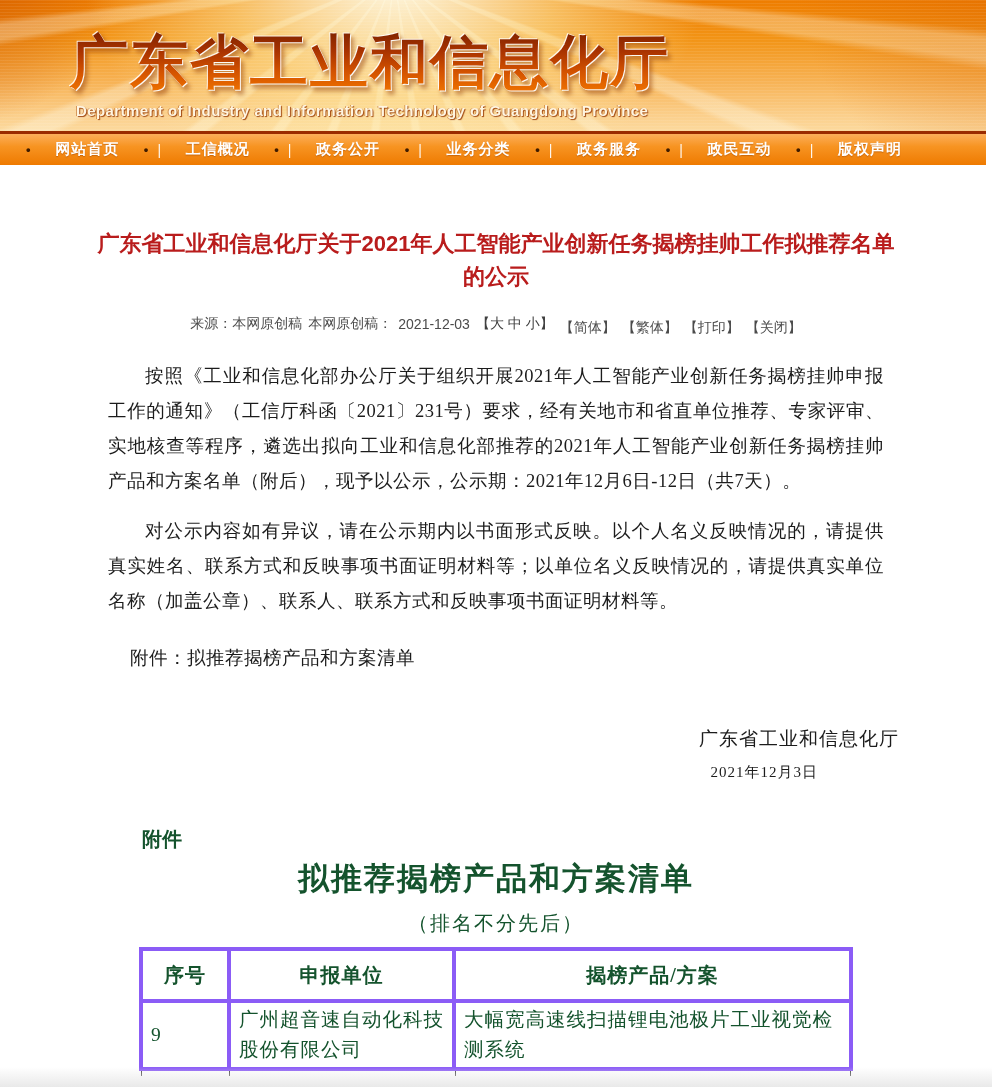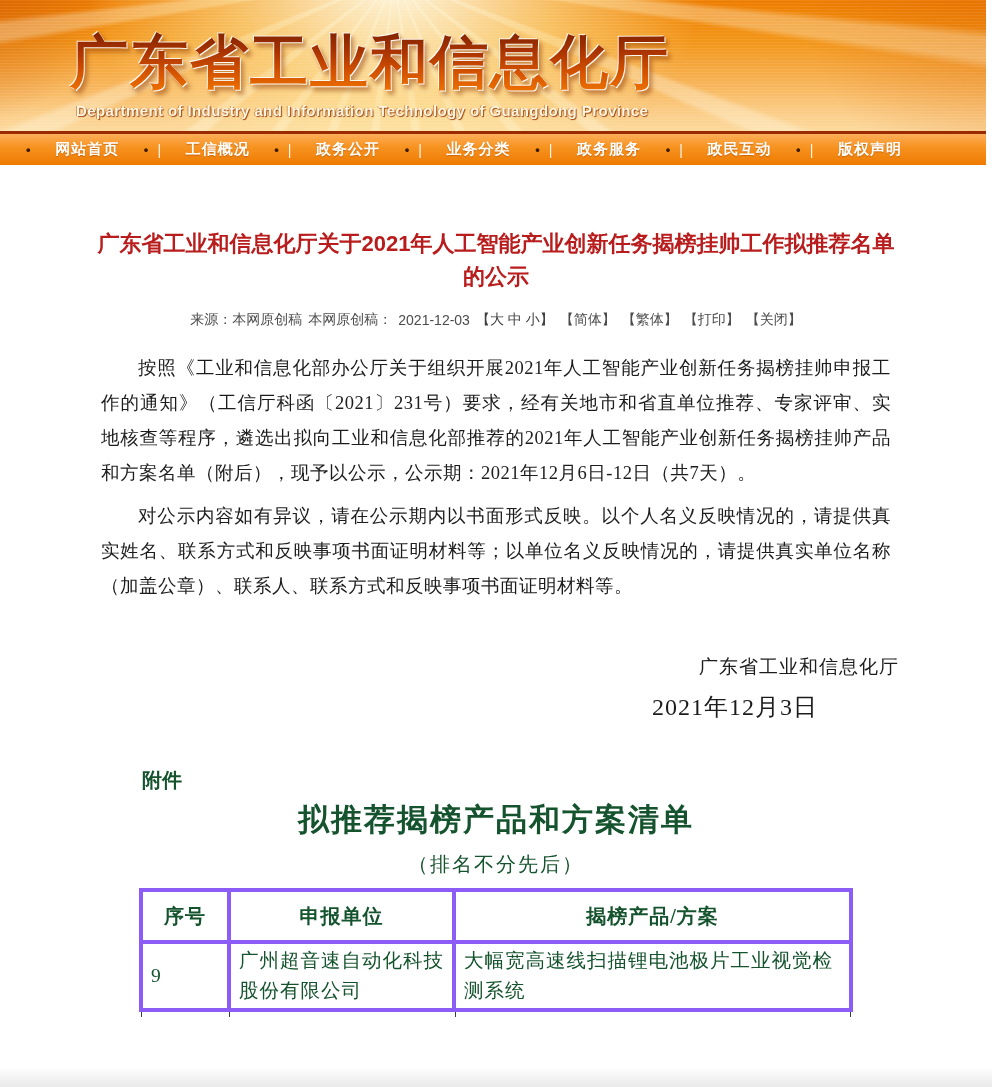--- a/index.html
+++ b/index.html
@@ -55,32 +55,32 @@
   .article{width:806px;margin:0 auto;color:#1c1c1c;}
   .article-title{
     margin:62px 0 0;font-size:22px;line-height:33px;font-weight:bold;
     text-align:center;color:#b91c1c;
   }
   .meta{
     margin-top:18px;display:flex;justify-content:center;align-items:center;gap:6px;
     font-size:14px;color:#4b4b4b;
   }
   .meta .tool{color:#404040;cursor:pointer;}
-  .meta .action{color:#4b4b4b;cursor:pointer;}
+  .meta .action{color:#4b4b4b;cursor:pointer;margin-top:8px;}
   .body-text{font-family:"Liberation Serif","DejaVu Serif",serif;}
   .para{
     font-size:18.5px;line-height:35px;text-indent:2em;letter-spacing:.5px;
-    margin:8px;text-align:justify;
+    margin:15px;text-align:justify;
   }
   .para.first{margin-top:22px;}
   .para.second{margin-top:3px;}
   .attach-line{margin-top:22px;font-size:18.5px;line-height:35px;text-indent:2em;letter-spacing:.5px;}
   .attach-link{color:#1c1c1c;text-decoration:none;cursor:pointer;}
   .sig-agency{margin-top:50px;text-align:right;font-size:19px;letter-spacing:1px;}
-  .sig-date{margin-top:11px;text-align:right;padding-right:81px;font-size:24px;letter-spacing:1px;}
+  .sig-date{margin-top:11px;text-align:right;padding-right:81px;font-size:15px;letter-spacing:1px;}
   
   .appendix{font-family:"Liberation Serif","DejaVu Serif",serif;color:#14532d;}
   .appendix-label{
     margin:44px 0 0 142px;font-size:20px;font-weight:bold;
     font-family:"Liberation Sans","DejaVu Sans",sans-serif;
   }
   .appendix-title{margin-top:4px;text-align:center;font-size:31px;font-weight:bold;letter-spacing:2px;line-height:44px;}
   .appendix-subtitle{margin-top:8px;text-align:center;font-size:20px;letter-spacing:2px;line-height:28px;}
   table.listing{
     width:710px;margin:10px auto 0;border-collapse:collapse;table-layout:fixed;
@@ -175,20 +175,21 @@
     <span class="action">【简体】</span>
     <span class="action">【繁体】</span>
     <span class="action">【打印】</span>
     <span class="action">【关闭】</span>
   </div>
 
   <div class="body-text">
     <p class="para first">按照《工业和信息化部办公厅关于组织开展2021年人工智能产业创新任务揭榜挂帅申报工作的通知》（工信厅科函〔2021〕231号）要求，经有关地市和省直单位推荐、专家评审、实地核查等程序，遴选出拟向工业和信息化部推荐的2021年人工智能产业创新任务揭榜挂帅产品和方案名单（附后），现予以公示，公示期：2021年12月6日-12日（共7天）。</p>
     <p class="para second">对公示内容如有异议，请在公示期内以书面形式反映。以个人名义反映情况的，请提供真实姓名、联系方式和反映事项书面证明材料等；以单位名义反映情况的，请提供真实单位名称（加盖公章）、联系人、联系方式和反映事项书面证明材料等。</p>
 
+    <p class="attach-line"><span>附件：</span><a class="attach-link">拟推荐揭榜产品和方案清单</a></p>
 
     <div class="sig-agency">广东省工业和信息化厅</div>
     <div class="sig-date">2021年12月3日</div>
   </div>
 </main>
 
 <section class="appendix">
   <div class="appendix-label">附件</div>
   <div class="appendix-title">拟推荐揭榜产品和方案清单</div>
   <div class="appendix-subtitle">（排名不分先后）</div>

